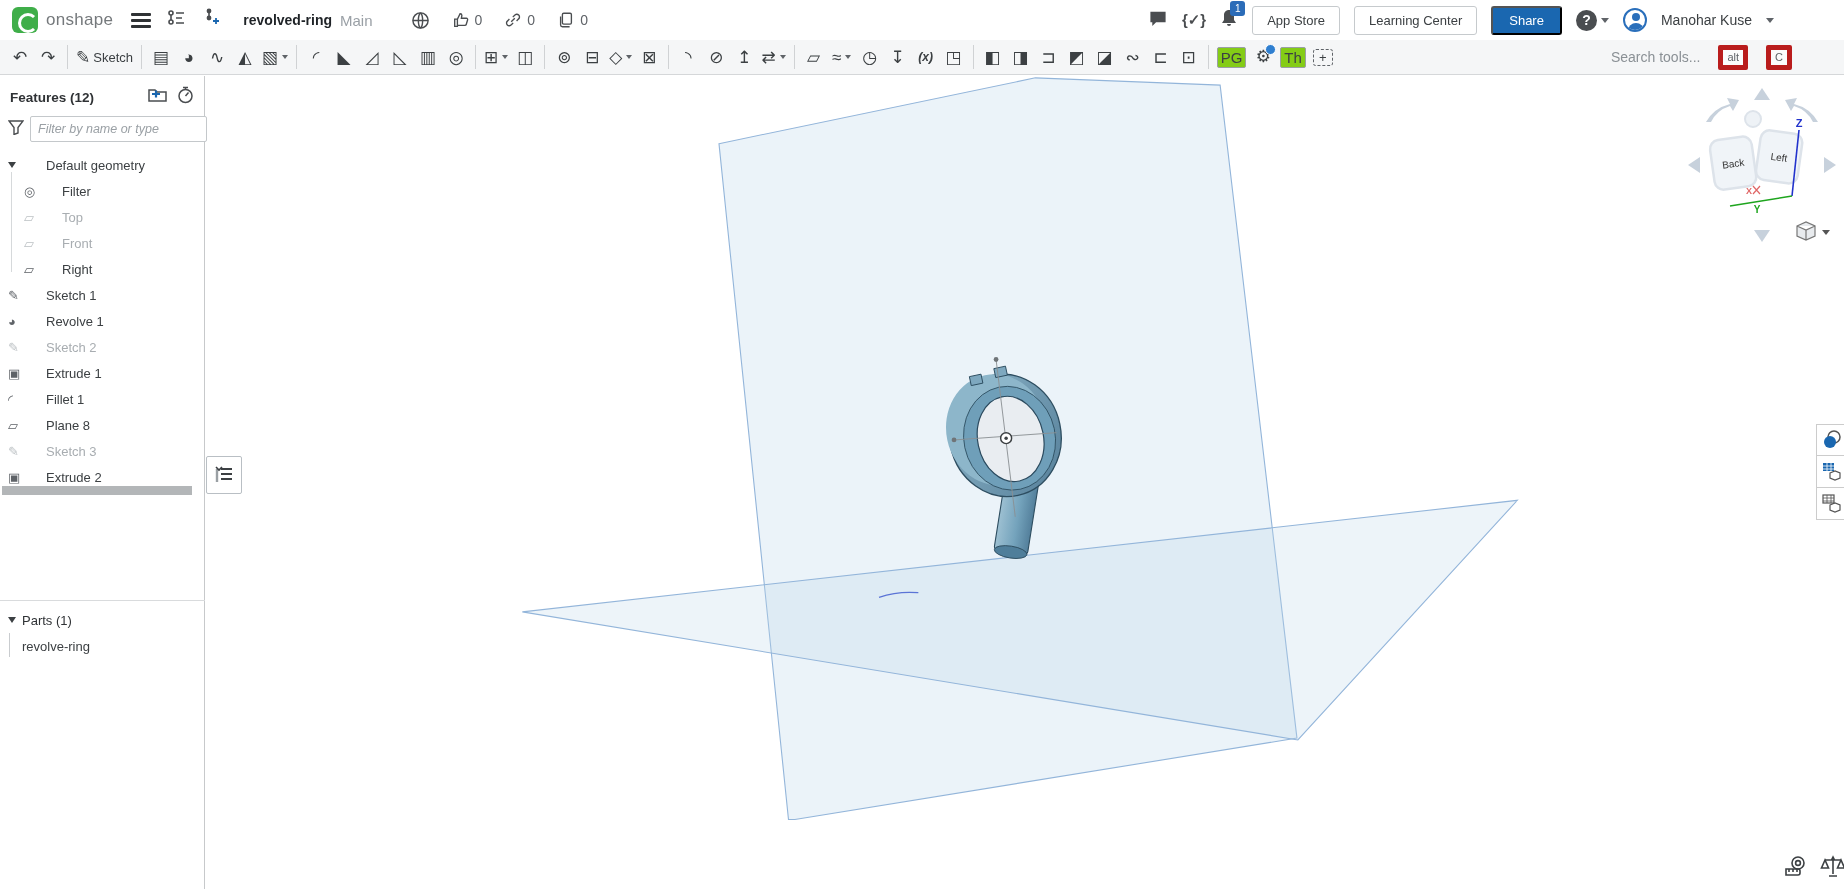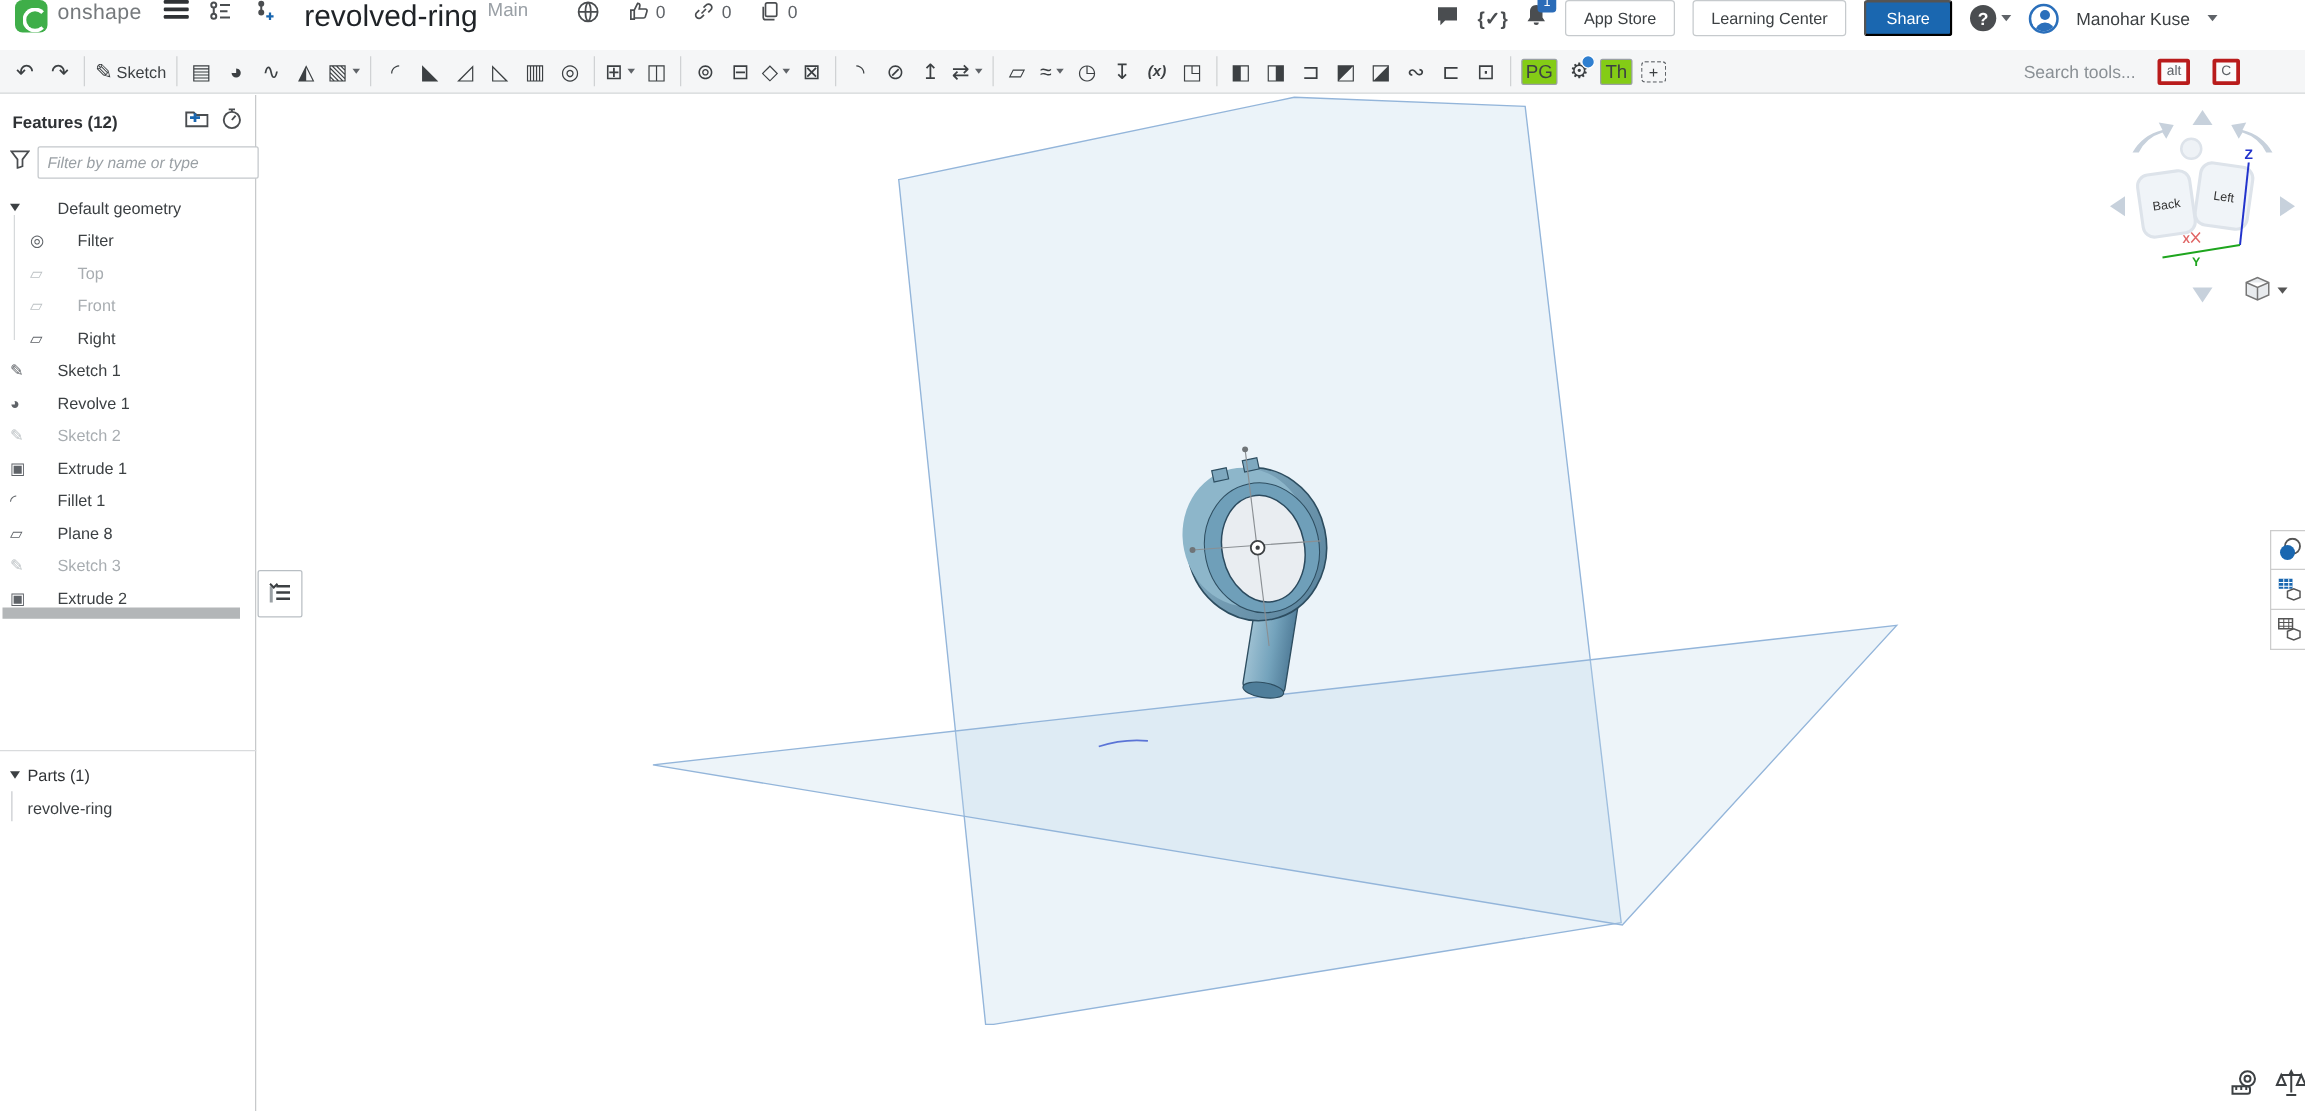--- a/index.html
+++ b/index.html
@@ -1,27 +1,27 @@
 <!DOCTYPE html>
 <html><head>
 <meta charset="utf-8">
 <style>
   *{margin:0;padding:0;box-sizing:border-box;}
   html,body{width:1844px;height:889px;overflow:hidden;background:#fff;
     font-family:"Liberation Sans",sans-serif;color:#3c4043;}
   
   .topbar{position:absolute;left:0;top:0;width:1784px;height:40px;background:#fff;
-    display:flex;align-items:flex-start;padding:0 10px 0 12px;z-index:30;}
+    display:flex;align-items:center;padding:0 10px 0 12px;z-index:30;}
   .logo-mark{width:26px;height:26px;border-radius:6px;background:#3fae49;position:relative;flex:0 0 auto;}
   .logo-mark:after{content:"";position:absolute;left:6px;top:6px;width:14px;height:14px;border:3px solid #fff;border-radius:50%;border-right-color:transparent;}
   .logo-text{font-size:17px;color:#75797c;margin-left:8px;letter-spacing:.3px;}
   .hamburger{margin-left:18px;width:20px;display:flex;flex-direction:column;gap:3px;cursor:pointer;}
   .hamburger i{height:3px;background:#2f3235;border-radius:1px;}
   .tb-mini{margin-left:16px;color:#4a4d50;}
-  .doc-title{font-size:24px;font-weight:normal;color:#1f2327;margin-left:24px;white-space:nowrap;}
+  .doc-title{font-size:14px;font-weight:bold;color:#1f2327;margin-left:24px;white-space:nowrap;}
   .doc-ws{font-size:15px;color:#9aa0a6;margin-left:8px;}
   .stat{display:flex;align-items:center;gap:5px;color:#5f6368;font-size:14px;margin-left:22px;}
   .globe{margin-left:38px;}
   .right-cluster{margin-left:auto;display:flex;align-items:center;gap:14px;}
   .pill-btn{height:29px;padding:0 14px;border:1px solid #c6cacd;border-radius:3px;background:#fff;
     font-size:13px;color:#3c4043;display:flex;align-items:center;cursor:pointer;white-space:nowrap;}
   .share-btn{height:29px;padding:0 16px;border-radius:3px;background:#1a67b0;color:#fff;font-size:13px;
     display:flex;align-items:center;cursor:pointer;}
   .bell-wrap{position:relative;}
   .badge{position:absolute;top:-7px;right:-7px;min-width:15px;height:15px;background:#2b6cb8;color:#fff;
@@ -44,21 +44,21 @@
   .tb-ic.txt{font-size:12px;font-weight:bold;font-style:italic;}
   .tb-lb{font-size:13px;color:#3c4043;}
   .tb-ch{width:0;height:0;border-left:3.5px solid transparent;border-right:3.5px solid transparent;border-top:4px solid #5f6368;margin-left:1px;}
   .tb-sep{width:1px;height:24px;background:#d0d2d4;margin:0 5px;}
   .tb-box{border:1px solid #9aa0a4;border-radius:2px;font-size:15px;padding:1px 3px;color:#3c4043;background:#84cc16;}
   .tb-dashed{border:1px dashed #5f6368;border-radius:3px;font-size:13px;padding:0 5px;color:#3c4043;}
   .gear-wrap{position:relative;}
   .gear-dot{position:absolute;top:-4px;right:-5px;width:11px;height:11px;border-radius:50%;background:#2f7fd0;border:1px solid #fff;}
   .search-cluster{margin-left:auto;margin-right:46px;display:flex;align-items:center;gap:18px;}
   .search-txt{font-size:14px;color:#8a9095;}
-  .key-chip{border:3px solid #b91c1c;border-radius:2px;background:#fbfbfb;font-size:11px;color:#5f6368;padding:0 4px;line-height:15px;}
+  .key-chip{border:5px solid #b91c1c;border-radius:2px;background:#fbfbfb;font-size:11px;color:#5f6368;padding:0 4px;line-height:15px;}
   
   .viewport{position:absolute;left:0;top:76px;width:1844px;height:813px;background:#fff;}
   .scene{position:absolute;left:0;top:0;}
   
   .panel{position:absolute;left:0;top:76px;width:205px;height:813px;background:#fff;
     border-right:1px solid #c7c9cb;z-index:20;}
   .panel-head{display:flex;align-items:center;padding:10px 10px 6px 10px;}
   .panel-title{font-size:13.5px;font-weight:bold;color:#2f3235;flex:1;}
   .ph-ic{margin-left:10px;color:#4a4d50;cursor:pointer;}
   .filter-row{display:flex;align-items:center;padding:2px 10px 6px 8px;gap:6px;}

